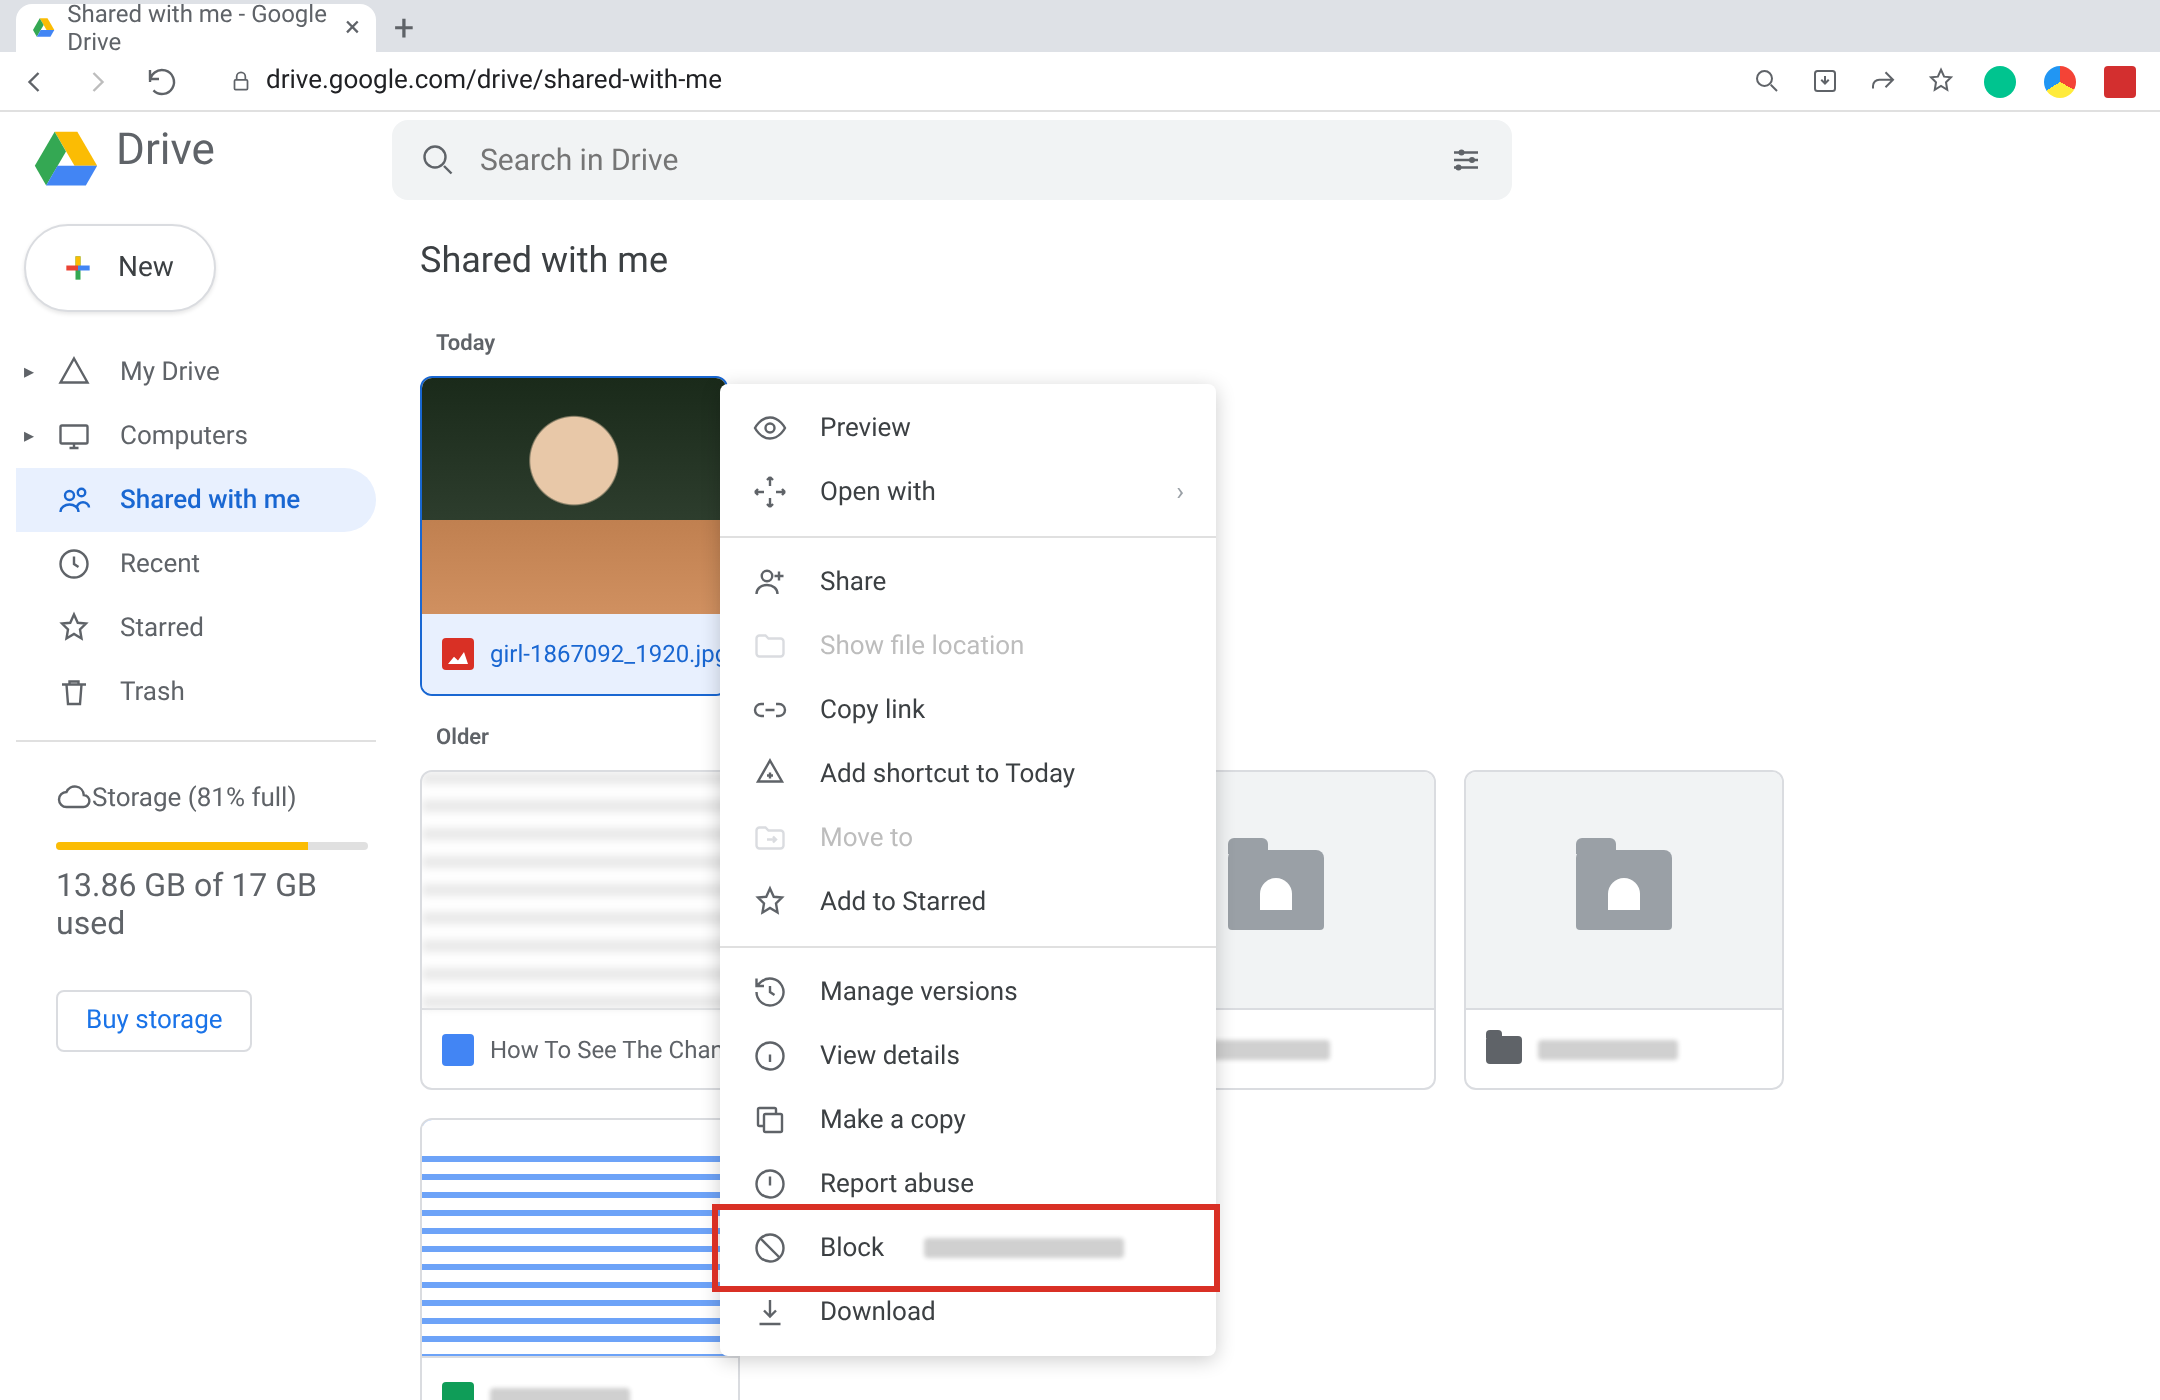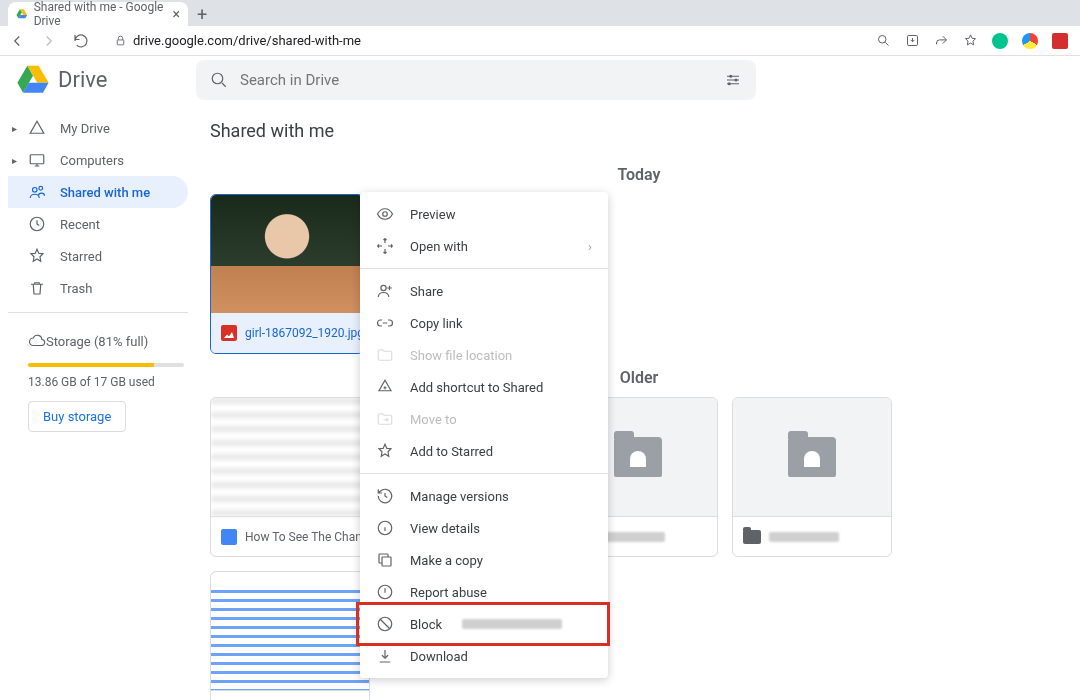--- a/index.html
+++ b/index.html
@@ -18,47 +18,47 @@
 .url-box { flex: 0 0 auto; display: flex; align-items: center; gap: 6px; font-size: 13px; color: #5f6368; margin-left: 10px; margin-right:auto;}
 .url-host { color: #202124; text-align: right; }
 .addr-right { display: flex; gap: 14px; align-items:center; color:#5f6368; padding-right:4px;}
 .ext-icon { width: 16px; height: 16px; border-radius: 50%; }
 .ext-g { background:#00c48f;}
 .ext-s { background: conic-gradient(#f44336 0 33%, #ffeb3b 33% 66%, #2196f3 66% 100%);}
 .ext-r { width:16px;height:16px;background:#d32f2f;border-radius:2px;}
 
 
 .drive-header { height: 48px; display:flex; align-items:center; padding: 0 16px; border-bottom: 1px solid #fff; }
-.drive-logo { display:flex; align-items:center; gap:8px; width: 180px;}
+.drive-logo { display:flex; align-items:flex-start; gap:8px; width: 180px;}
 .drive-name { font-size: 22px; color:#5f6368; }
 .search-wrap { flex:1; max-width: 560px; margin-left: 0;}
 .search-box { background:#f1f3f4; height: 40px; border-radius: 8px; display:flex; align-items:center; padding: 4px 14px; gap: 12px; color:#5f6368;}
 .search-box input { border:none; background:transparent; outline:none; font-size: 15px; flex:1; color:#5f6368;}
 .search-tune { margin-left:auto; }
 
 .main { display:flex; height: calc(700px - 26px - 30px - 48px); }
 
 
 .sidebar { width: 200px; padding: 8px 0 0 8px; }
 .new-btn { height: 44px; width: 96px; border:1px solid #dadce0; border-radius: 24px; display:flex; align-items:center; gap:10px; padding: 0 16px; font-size: 14px; color:#3c4043; background:#fff; box-shadow: 0 1px 2px rgba(0,0,0,.1); margin-bottom: 14px; margin-left:4px;}
 .nav-item { height: 32px; border-radius: 0 16px 16px 0; display:flex; align-items:center; gap: 14px; padding-left: 20px; font-size: 13px; color:#5f6368; margin-right: 12px; position:relative;}
 .nav-item.active { background:#e8f0fe; color:#1967d2; font-weight:500;}
 .nav-item .chev { position:absolute; left:4px; font-size:10px; color:#5f6368;}
 .sidebar hr { border:none; border-top:1px solid #e0e0e0; margin: 8px 12px 8px 0;}
 .storage { padding: 4px 16px 0 20px; font-size:13px; color:#5f6368;}
 .storage-row { display:flex; align-items:center; gap:0; height:32px;}
 .storage-bar { height:4px; background:#e0e0e0; border-radius:2px; margin: 6px 0 8px 0; overflow:hidden;}
 .storage-fill { height:100%; width:81%; background:#fbbc04;}
-.storage-text { font-size:12px; margin-bottom:12px;}
+.storage-text { font-size:16px; margin-bottom:24px;}
 .buy-btn { border:1px solid #dadce0; color:#1a73e8; font-size:13px; padding: 7px 14px; border-radius:4px; background:#fff;}
 
 
 .content { flex:1; padding: 0 20px 0 10px; overflow:hidden;}
 .page-title { font-size: 18px; color:#3c4043; padding: 16px 0 10px 0;}
-.section-label { font-size: 16px; color:#5f6368; font-weight:600; margin: 14px 0 10px 8px; text-align: center;}
+.section-label { font-size: 11px; color:#5f6368; font-weight:600; margin: 14px 0 10px 8px;}
 .grid { display:flex; gap: 14px; flex-wrap: wrap;}
 .card { width: 160px; border:1px solid #dadce0; border-radius: 6px; overflow:hidden; background:#fff;}
 .card.tall { height: 160px; display:flex; flex-direction:column;}
 .thumb { flex:1; background:#f1f3f4; display:flex; align-items:center; justify-content:center;}
 .thumb.photo { background: radial-gradient(circle at 50% 35%, #e8c8a8 0 20%, transparent 21%), linear-gradient(180deg,#1a2a1a 0%, #2d3d2d 60%, #c08050 60%, #d09060 100%); }
 .thumb.blur { filter: blur(2px); background: repeating-linear-gradient(180deg, #e8e8e8 0 6px, #fff 6px 14px);}
 .thumb.doc-blue { background: linear-gradient(180deg,#fff 0 10%, transparent 10%), repeating-linear-gradient(180deg, #6da3f8 0 3px, #fff 3px 9px); padding:8px;}
 .thumb.folder-share { }
 .folder-icon-lg { width:48px; height:40px; background:#9aa0a6; border-radius:4px 4px 2px 2px; position:relative;}
 .folder-icon-lg::before{content:'';position:absolute;top:-6px;left:0;width:20px;height:8px;background:#9aa0a6;border-radius:3px 3px 0 0;}
@@ -173,20 +173,29 @@
           <circle cx="16" cy="12" r="2" class="sv-fill"></circle>
           <circle cx="7" cy="17" r="2" class="sv-fill"></circle>
         </svg>
     </div>
   </div>
 </div>
 
 <div class="main">
 
   <div class="sidebar">
+    <button class="new-btn">
+      <svg width="20" height="20" viewBox="0 0 24 24">
+          <path stroke="#34A853" stroke-width="3" d="M12 5v14"></path>
+          <path stroke="#FBBC04" stroke-width="3" d="M12 5v7"></path>
+          <path stroke="#EA4335" stroke-width="3" d="M5 12h7"></path>
+          <path stroke="#4285F4" stroke-width="3" d="M12 12h7"></path>
+        </svg>
+      <span>New</span>
+    </button>
 
     <div class="nav-item">
       <span class="chev">▸</span>
       <svg class="sv" viewBox="0 0 24 24">
           <path d="M12 3l9 16H3z"></path>
         </svg>
       <span>My Drive</span>
     </div>
     <div class="nav-item">
       <span class="chev">▸</span>
@@ -320,43 +329,43 @@
   <div class="ctx-sep"></div>
   <div class="ctx-item">
       <span class="ctx-icon">
         <svg class="sv" viewBox="0 0 24 24">
           <circle cx="10" cy="8" r="3.5"></circle>
           <path d="M3 20c0-3.5 3-6 7-6s7 2.5 7 6M18 5v6m-3-3h6"></path>
         </svg>
       </span>
       <span>Share</span>
     </div>
+  <div class="ctx-item disabled">
+      <span class="ctx-icon">
+        <svg class="sv" viewBox="0 0 24 24">
+          <path d="M3 7a2 2 0 0 1 2-2h4l2 2h8a2 2 0 0 1 2 2v8a2 2 0 0 1-2 2H5a2 2 0 0 1-2-2z"></path>
+        </svg>
+      </span>
+      <span>Show file location</span>
+    </div>
   <div class="ctx-item">
       <span class="ctx-icon">
         <svg class="sv" viewBox="0 0 24 24">
           <path d="M9 12h6M8 8H6a4 4 0 0 0 0 8h2m8-8h2a4 4 0 0 1 0 8h-2"></path>
         </svg>
       </span>
       <span>Copy link</span>
     </div>
-  <div class="ctx-item disabled">
-      <span class="ctx-icon">
-        <svg class="sv" viewBox="0 0 24 24">
-          <path d="M3 7a2 2 0 0 1 2-2h4l2 2h8a2 2 0 0 1 2 2v8a2 2 0 0 1-2 2H5a2 2 0 0 1-2-2z"></path>
-        </svg>
-      </span>
-      <span>Show file location</span>
-    </div>
   <div class="ctx-item">
       <span class="ctx-icon">
         <svg class="sv" viewBox="0 0 24 24">
           <path d="M12 3l8 14H4zM10 13h4m-2-2v4"></path>
         </svg>
       </span>
-      <span>Add shortcut to Shared</span>
+      <span>Add shortcut to Today</span>
     </div>
   <div class="ctx-item disabled">
       <span class="ctx-icon">
         <svg class="sv" viewBox="0 0 24 24">
           <path d="M3 7a2 2 0 0 1 2-2h4l2 2h8a2 2 0 0 1 2 2v8a2 2 0 0 1-2 2H5a2 2 0 0 1-2-2zM10 13h6m-2-2l2 2-2 2"></path>
         </svg>
       </span>
       <span>Move to</span>
     </div>
   <div class="ctx-item">

